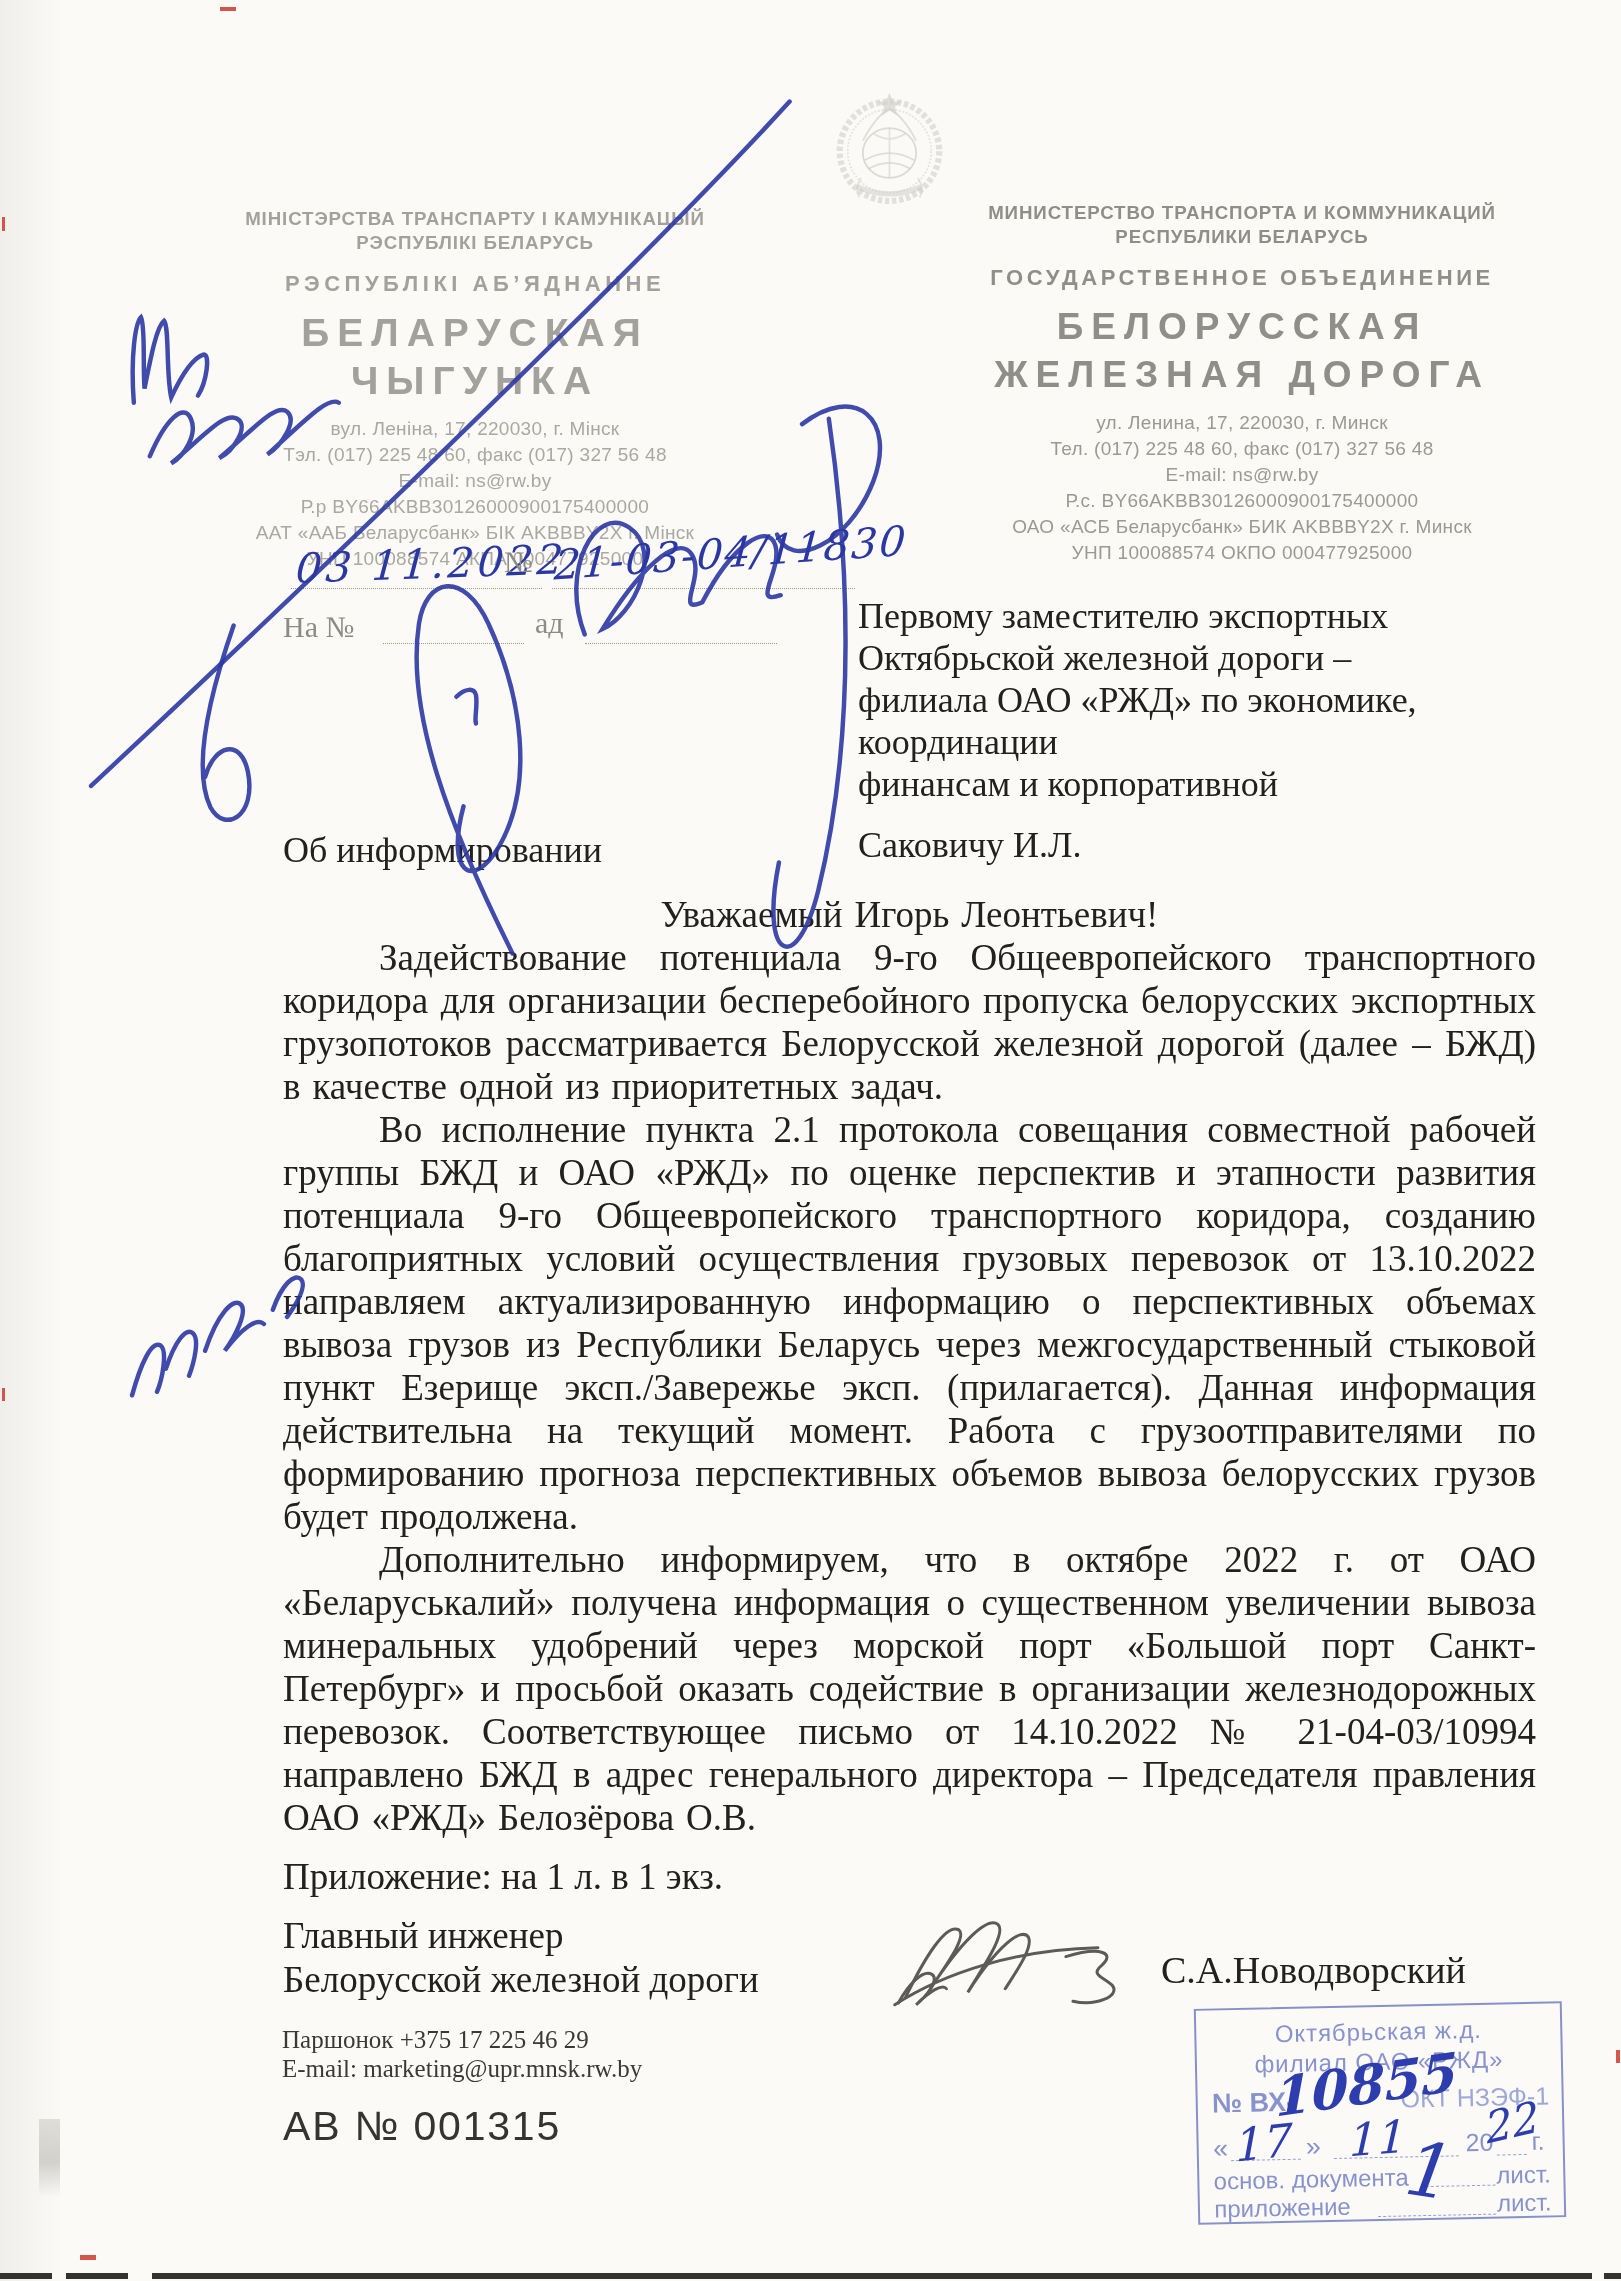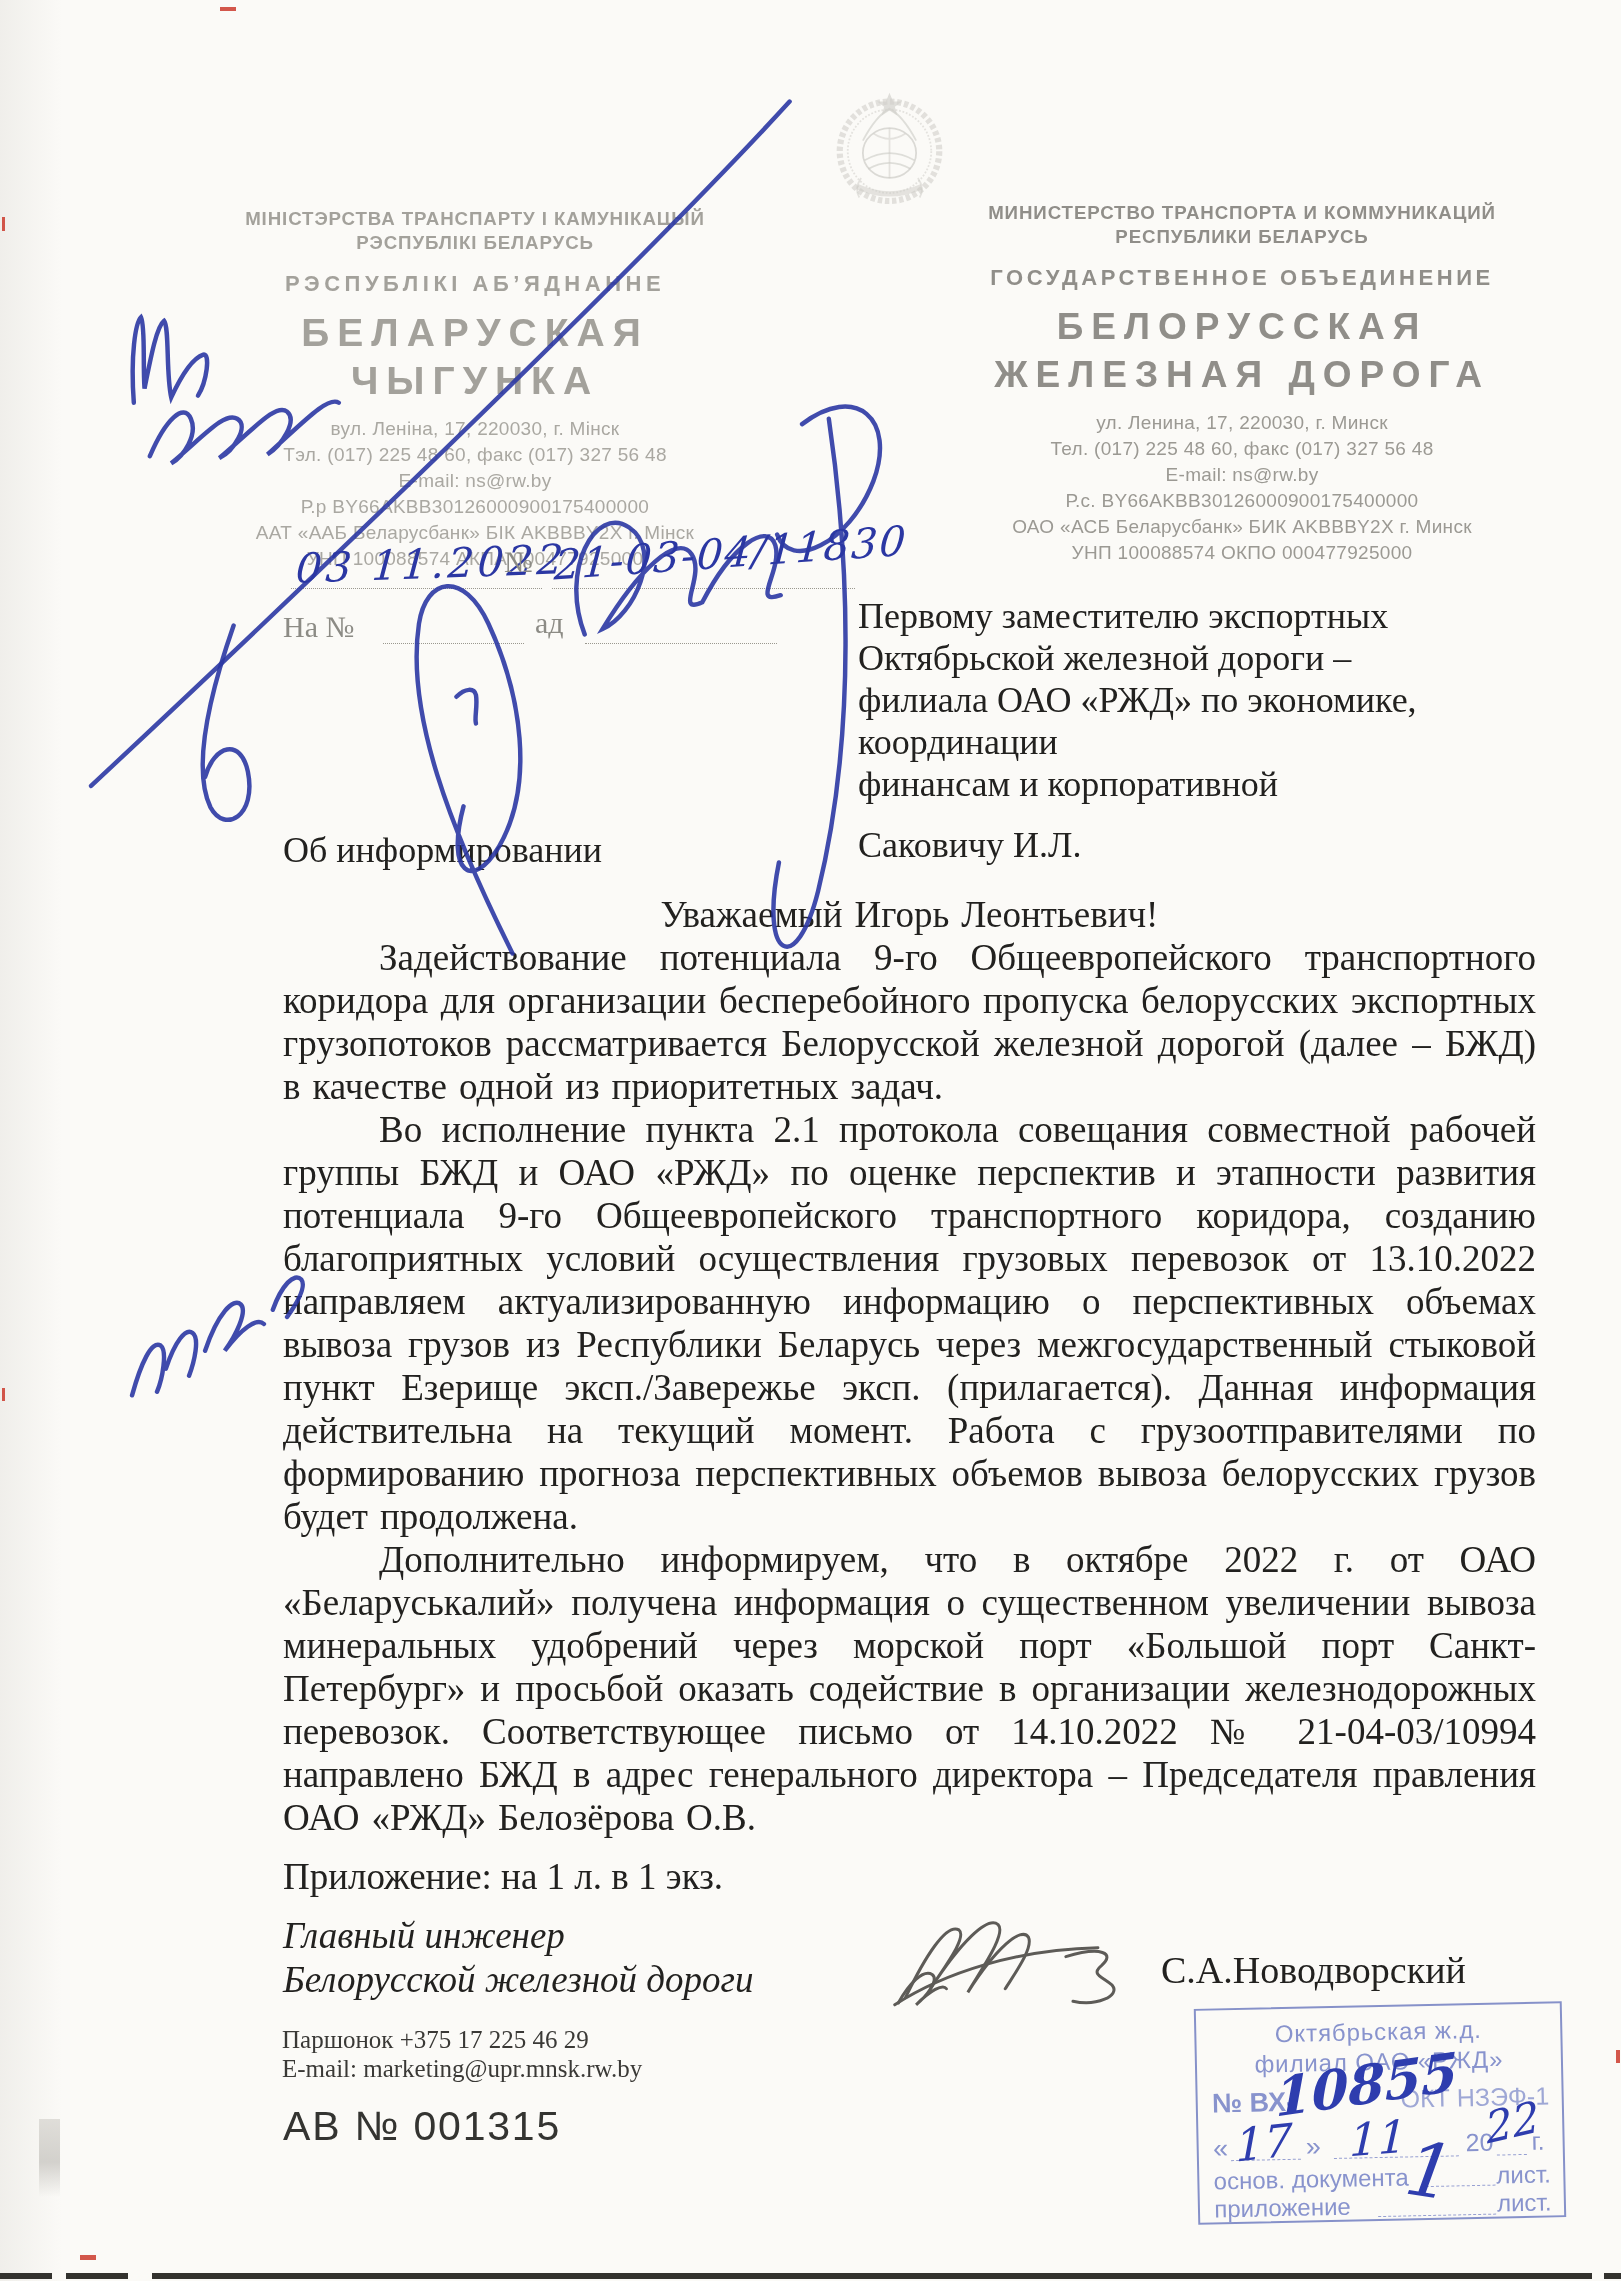--- a/index.html
+++ b/index.html
@@ -38,21 +38,21 @@
   
   .addressee{position:absolute; left:858px; top:595px; width:642px; font-size:36px; line-height:42px;}
   .addressee .name{margin-top:19px;}
   
   .subject{position:absolute; left:283px; top:829px; font-size:36px;}
   .body-text{position:absolute; left:283px; top:893px; width:1253px; font-size:37px; line-height:43px; text-align:justify;}
   .salutation{text-align:center; margin:0 0 19.6px 0;}
   .body-text p{margin:0; text-indent:96px; word-spacing:2.7px;}
   .attachment{position:absolute; left:283px; top:1855px; font-size:37px;}
   
-  .signer{position:absolute; left:283px; top:1914px; font-size:37px; line-height:44px;font-style:italic;}
+  .signer{position:absolute; left:283px; top:1914px; font-size:37px; line-height:44px;}
   .signer-name{position:absolute; left:1161px; top:1948px; font-size:38px;}
   
   .contacts{position:absolute; left:282px; top:2025px; font-size:25px; line-height:29px; color:#3a3936;}
   .form-number{position:absolute; left:283px; top:2103px; font-family:"Liberation Sans", sans-serif; font-size:41px; color:#343431; letter-spacing:1.8px;}
   
   .stamp{
     position:absolute; left:1196px; top:2005px; width:364px; height:212px;
     border:2.7px solid #8691c9; transform:rotate(-1.2deg); transform-origin:center;
     font-family:"Liberation Sans", sans-serif; color:#8893cd;
     background:rgba(255,255,255,.0);

